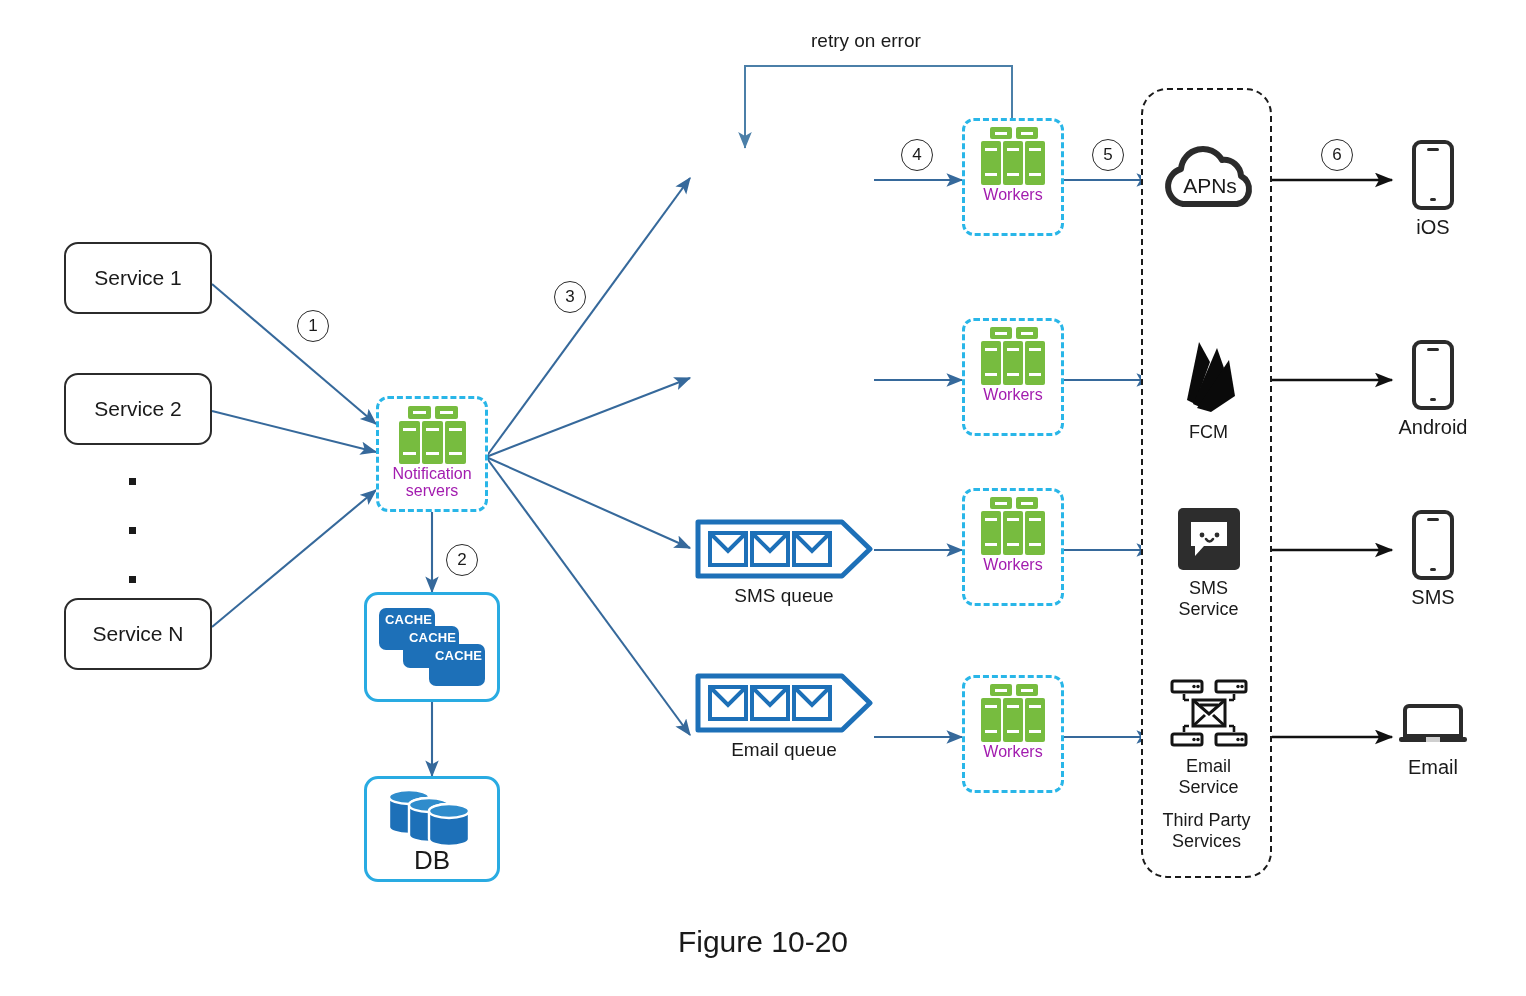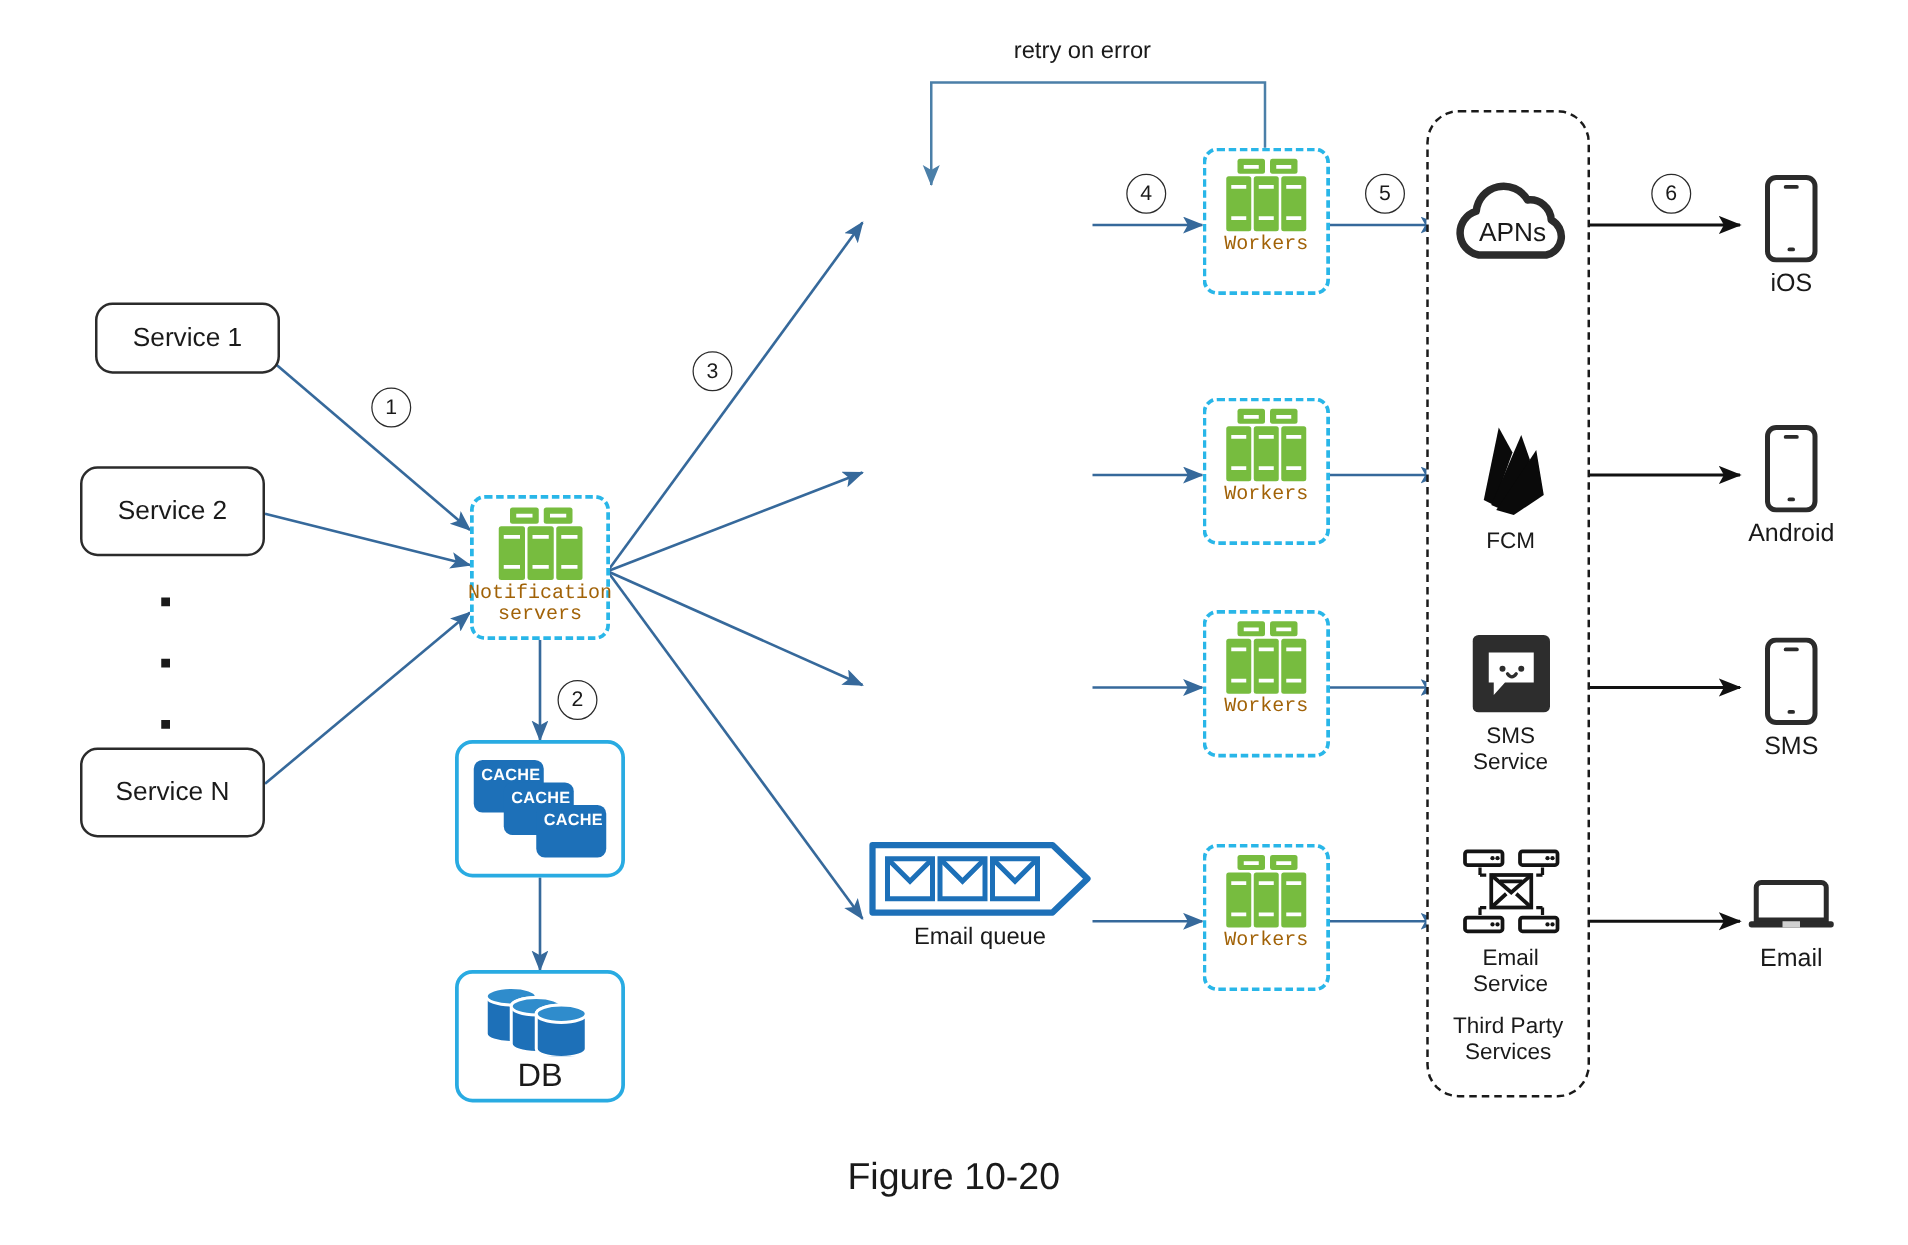--- a/index.html
+++ b/index.html
@@ -63,24 +63,23 @@
     background: #ffffff;
     display: flex;
     flex-direction: column;
     align-items: center;
     justify-content: flex-start;
     padding-top: 6px;
   }
   .cyan-dashed .cap {
     font-size: 16px;
     line-height: 1.05;
-    color: #a16207;
+    color: #a21caf;
     text-align: center;
     margin-top: 2px;
-    font-family: Liberation Mono, monospace;
   }
 
   
   .servers {
     position: relative;
   }
   .servers .top-unit {
     position: absolute;
     background: #77bc3f;
     border-radius: 2px;
@@ -284,21 +283,21 @@
     </g>
 
     <g stroke="#111111" stroke-width="2.3" fill="none">
       <path d="M1272,180 L1392,180" marker-end="url(#ah-black)"></path>
       <path d="M1272,380 L1392,380" marker-end="url(#ah-black)"></path>
       <path d="M1272,550 L1392,550" marker-end="url(#ah-black)"></path>
       <path d="M1272,737 L1392,737" marker-end="url(#ah-black)"></path>
     </g>
   </svg>
 
-  <div class="node service-box" style="left:76px; top:242px; width:148px; height:57px;">
+  <div class="node service-box" style="left:64px; top:242px; width:148px; height:72px;">
     <span>Service 1</span>
   </div>
 
   <div class="node service-box" style="left:64px; top:373px; width:148px; height:72px;">
     <span>Service 2</span>
   </div>
 
   <div class="node dots" style="left:125px; top:478px; width:14px; height:105px;">
     <span></span>
     <span></span>
@@ -359,20 +358,36 @@
         <ellipse cx="46" cy="22" rx="20" ry="7" fill="#2f8ccc"></ellipse>
         <path d="M46,28 a20,7 0 0 1 40,0 v28 a20,7 0 0 1 -40,0 z"></path>
         <ellipse cx="66" cy="28" rx="20" ry="7" fill="#2f8ccc"></ellipse>
       </g>
     </svg>
     <div class="db-label">DB</div>
   </div>
 
 
 
+  <div class="node queue-wrap" style="left:694px; top:518px;">
+    <div class="queue-shape">
+      <svg width="180" height="62" viewBox="0 0 180 62">
+        <path d="M4,4 H148 L176,31 L148,58 H4 Z" fill="none" stroke="#1d70b8" stroke-width="5" stroke-linejoin="round"></path>
+        <g fill="none" stroke="#1d70b8" stroke-width="4">
+          <rect x="16" y="15" width="36" height="32"></rect>
+            <path d="M16,15 L34,33 L52,15"></path>
+          <rect x="58" y="15" width="36" height="32"></rect>
+            <path d="M58,15 L76,33 L94,15"></path>
+          <rect x="100" y="15" width="36" height="32"></rect>
+            <path d="M100,15 L118,33 L136,15"></path>
+        </g>
+      </svg>
+    </div>
+    <div class="queue-label">SMS queue</div>
+  </div>
 
   <div class="node queue-wrap" style="left:694px; top:672px;justify-content:space-between;">
     <div class="queue-shape">
       <svg width="180" height="62" viewBox="0 0 180 62">
         <path d="M4,4 H148 L176,31 L148,58 H4 Z" fill="none" stroke="#1d70b8" stroke-width="5" stroke-linejoin="round"></path>
         <g fill="none" stroke="#1d70b8" stroke-width="4">
           <rect x="16" y="15" width="36" height="32"></rect>
             <path d="M16,15 L34,33 L52,15"></path>
           <rect x="58" y="15" width="36" height="32"></rect>
             <path d="M58,15 L76,33 L94,15"></path>

